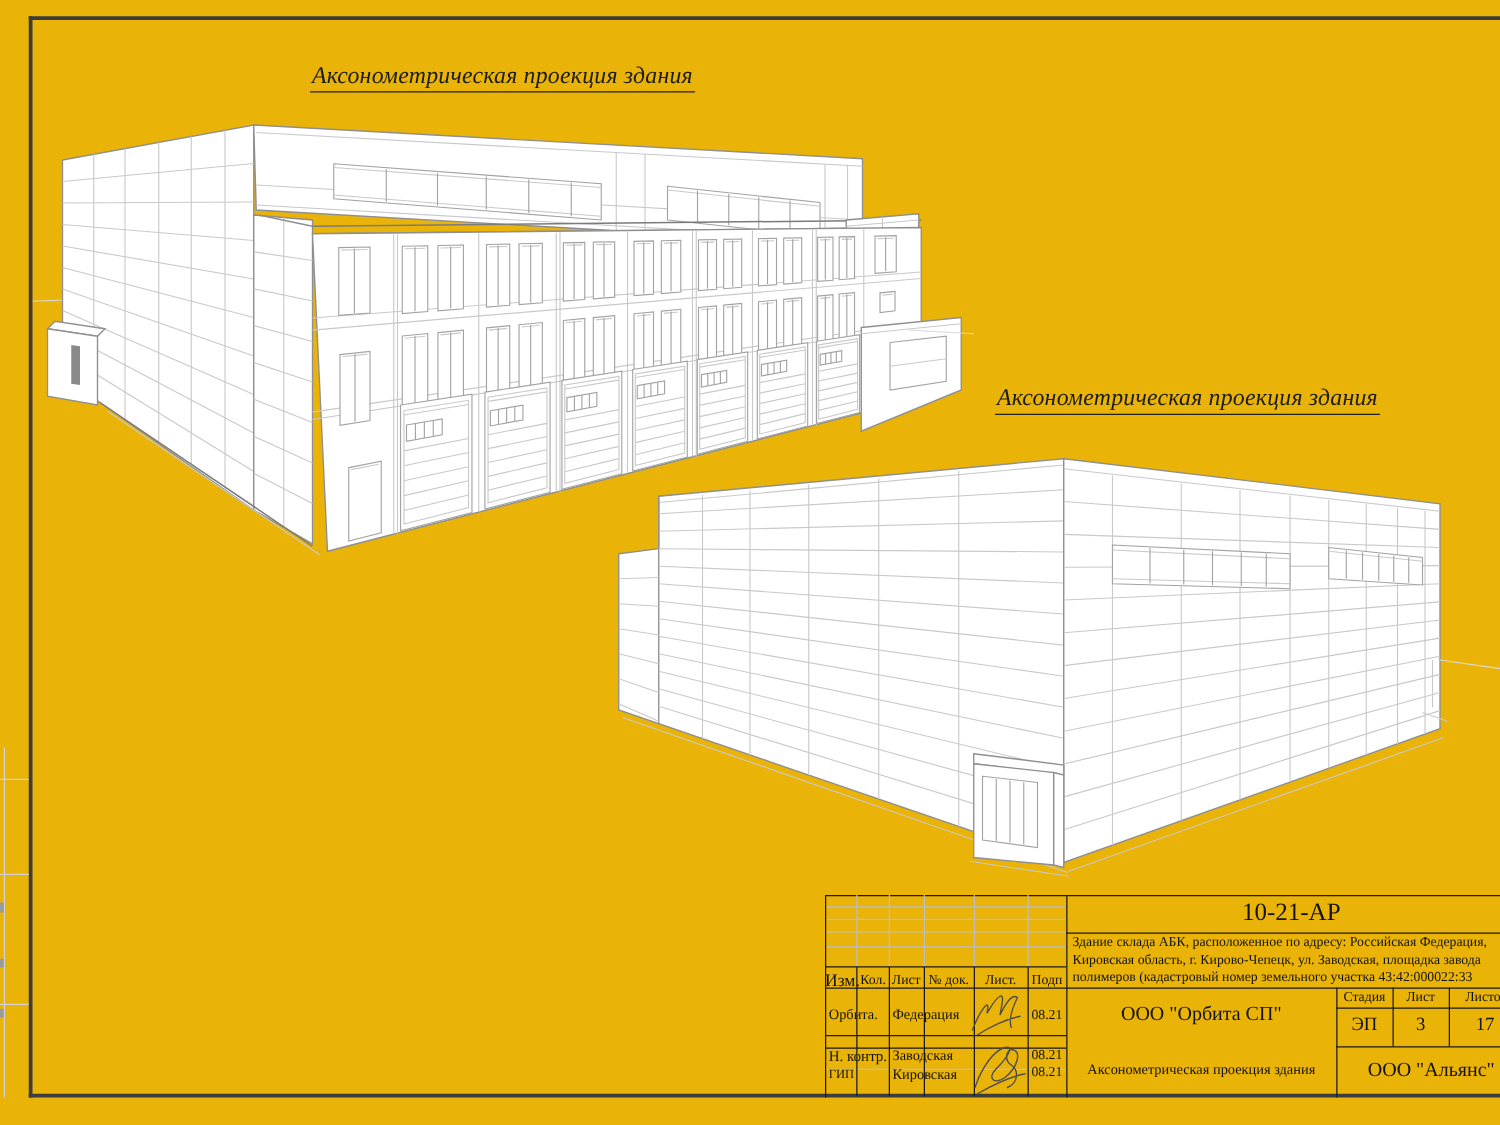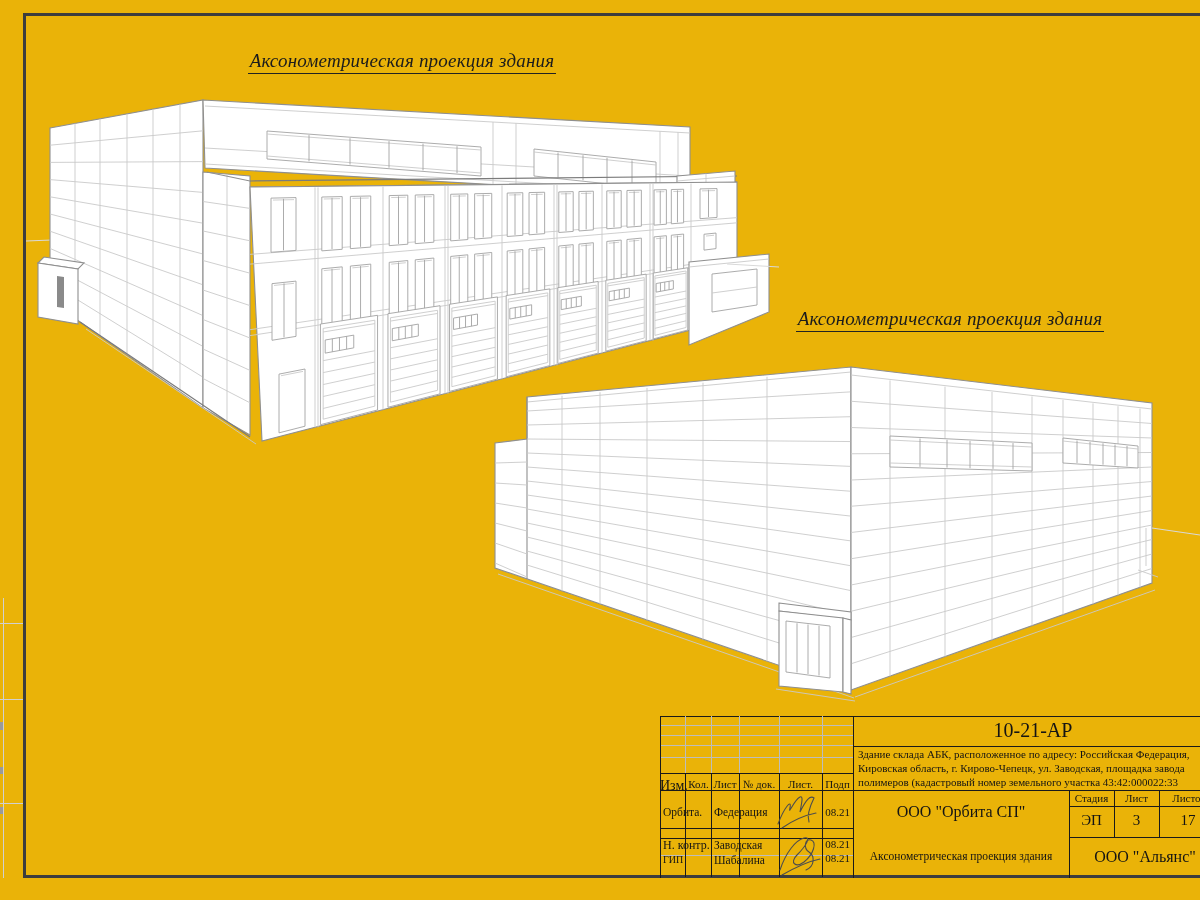--- a/index.html
+++ b/index.html
@@ -438,21 +438,21 @@
 
     <div class="tc" style="left:663px;top:806px;font-size:11.5px">Орбита.</div>
     <div class="tc" style="left:714px;top:806px;font-size:11.5px">Федерация</div>
     <div class="tc c" style="left:822px;top:806px;width:31px;font-size:11px">08.21</div>
 
     <div class="tc" style="left:663px;top:839px;font-size:12px">Н. контр.</div>
     <div class="tc" style="left:714px;top:839px;font-size:11.5px">Заводская</div>
     <div class="tc c" style="left:822px;top:838px;width:31px;font-size:11px">08.21</div>
 
     <div class="tc" style="left:663px;top:854px;font-size:10px">ГИП</div>
-    <div class="tc" style="left:714px;top:854px;font-size:11.5px">Шабалина</div>
+    <div class="tc" style="left:714px;top:854px;font-size:11.5px">Кировская</div>
     <div class="tc c" style="left:822px;top:852px;width:31px;font-size:11px">08.21</div>
 
     <div class="tc c" style="left:853px;top:719px;width:360px;font-size:20px">10-21-АР</div>
 
     <div class="tc" style="left:858px;top:748px;font-size:11px">Здание склада АБК, расположенное по адресу: Российская Федерация,</div>
     <div class="tc" style="left:858px;top:762px;font-size:11px">Кировская область, г. Кирово-Чепецк, ул. Заводская, площадка завода</div>
     <div class="tc" style="left:858px;top:776px;font-size:11px">полимеров (кадастровый номер земельного участка 43:42:000022:33</div>
 
     <div class="tc c" style="left:853px;top:803px;width:216px;font-size:16px">ООО "Орбита СП"</div>
 

